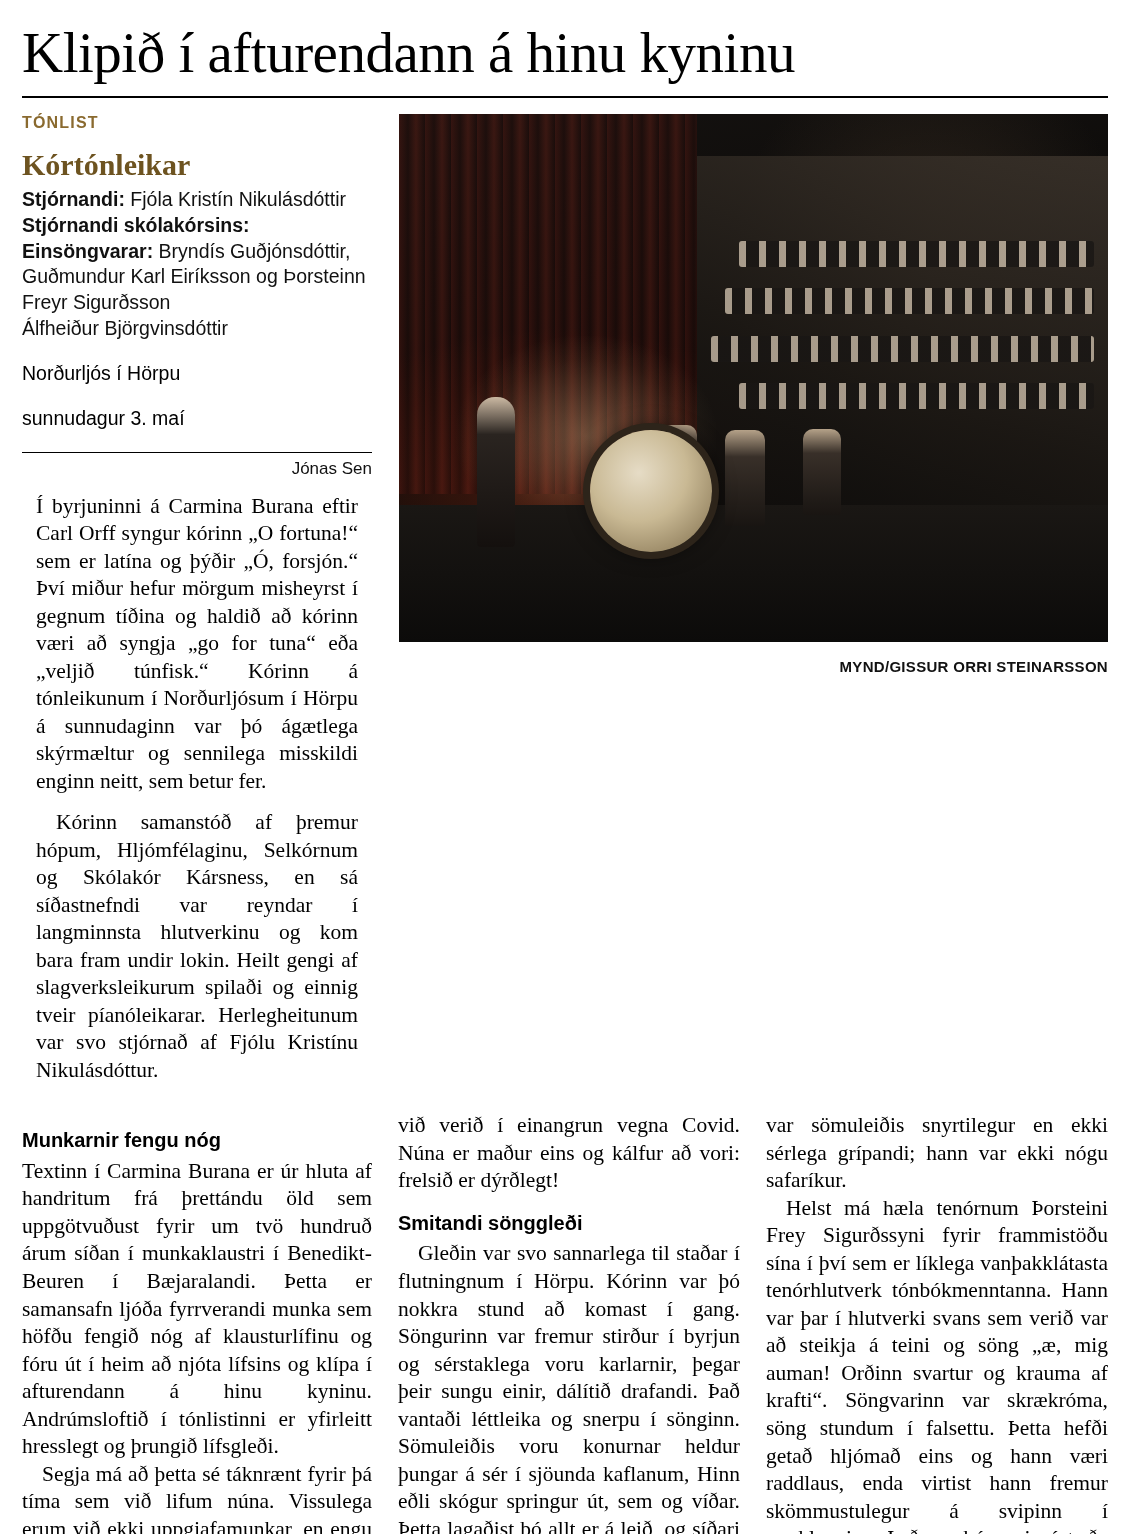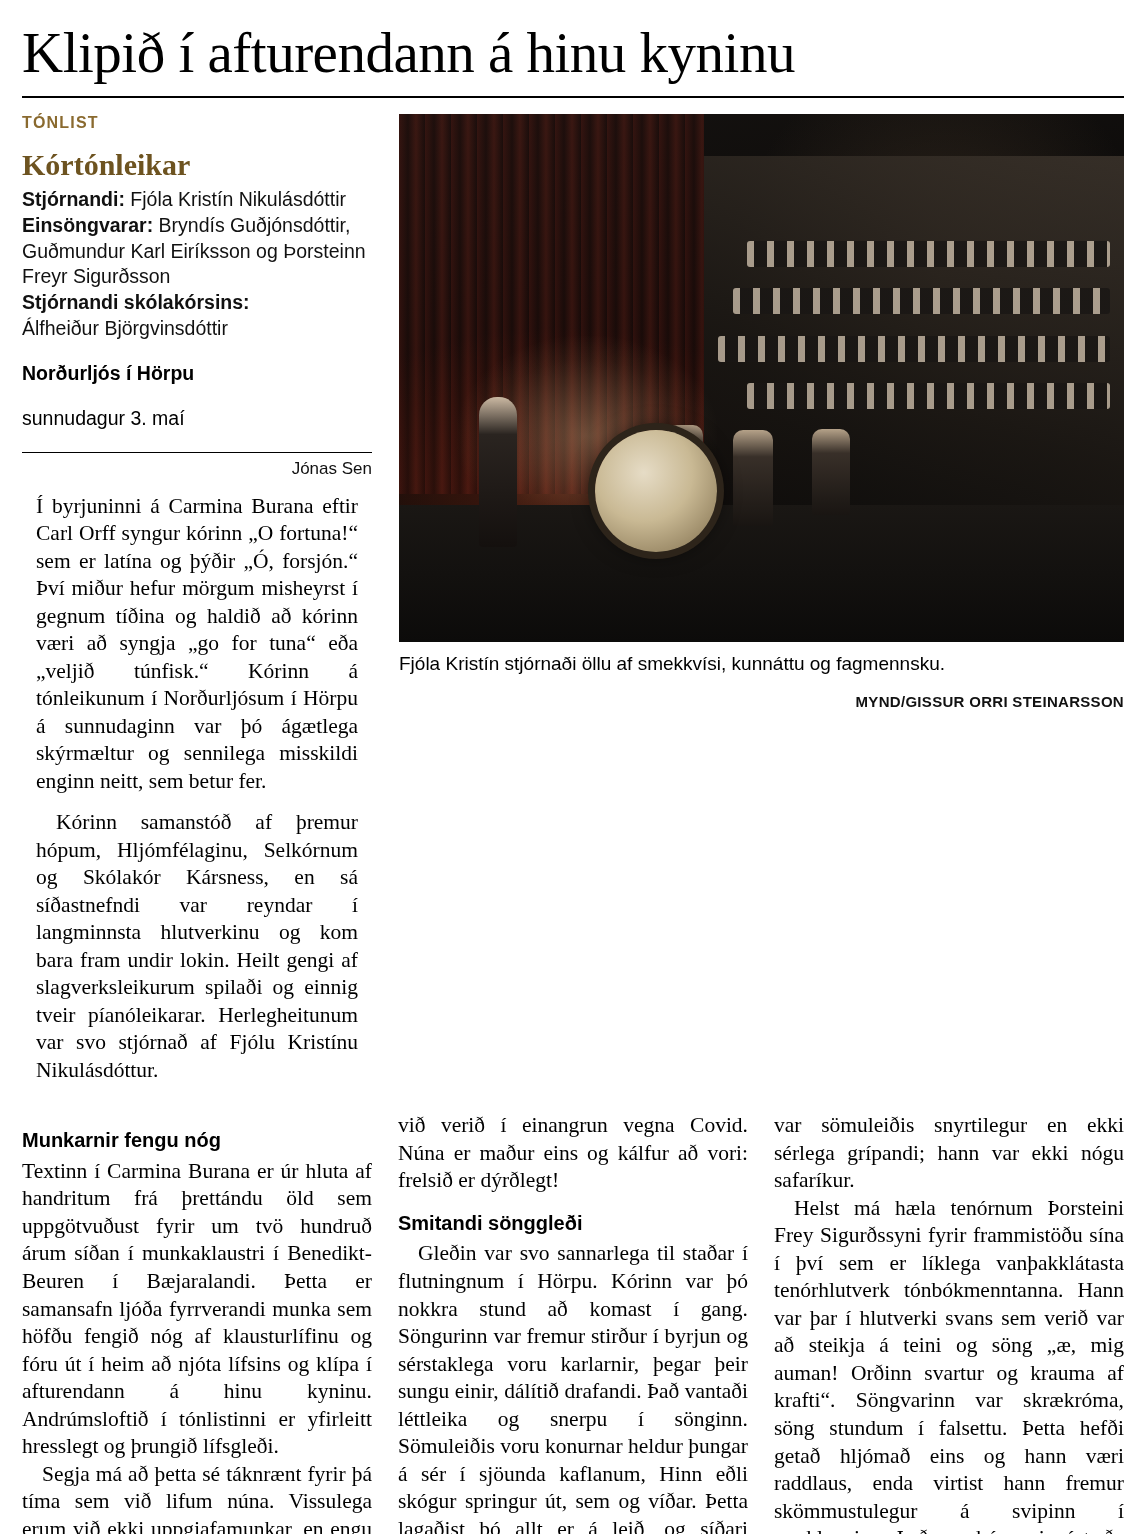--- a/index.html
+++ b/index.html
@@ -13,21 +13,21 @@
     font-family: "Liberation Sans", sans-serif;
     color: #000000;
     position: relative;
     overflow: hidden;
   }
   .page {
     position: relative;
     width: 1134px;
     height: 1534px;
     box-sizing: border-box;
-    padding: 18px 10px 10px 22px;
+    padding: 18px 26px 10px 22px;
   }
 
   
   .headline {
     font-family: "Liberation Serif", serif;
     font-size: 57px;
     line-height: 1.02;
     font-weight: 400;
     letter-spacing: -0.5px;
     margin: 6px 0 14px 0;
@@ -69,21 +69,21 @@
     line-height: 1.32;
     color: #111;
   }
   .credits .b { font-weight: bold; }
   .credits p { margin: 0; }
   .venue {
     font-size: 19.5px;
     line-height: 1.32;
     margin-top: 2px;
   }
-  .venue .b { font-weight: bold; }
+  .venue .b { font-weight: normal; }
 
   .byline-rule {
     border: 0;
     border-top: 1px solid #000;
     margin: 16px 0 6px 0;
   }
   .byline {
     text-align: right;
     font-size: 17px;
     color: #111;
@@ -219,22 +219,22 @@
   <hr class="rule-top">
 
   <div class="top-area">
 
     <div class="info-col">
       <div class="kicker">TÓNLIST</div>
       <div class="subject-title">Kórtónleikar</div>
 
       <div class="credits">
         <p><span class="b">Stjórnandi:</span><span> Fjóla Kristín Nikulásdóttir</span></p>
+        <p><span class="b">Stjórnandi skólakórsins:</span></p>
         <p><span class="b">Einsöngvarar:</span><span> Bryndís Guðjónsdóttir, Guðmundur Karl Eiríksson og Þorsteinn Freyr Sigurðsson</span></p>
-        <p><span class="b">Stjórnandi skólakórsins:</span></p>
         <p>Álfheiður Björgvinsdóttir</p>
       </div>
 
       <div class="venue">
         <p><span class="b">Norðurljós í Hörpu</span></p>
         <p>sunnudagur 3. maí</p>
       </div>
 
       <hr class="byline-rule">
       <div class="byline">Jónas Sen</div>
@@ -255,21 +255,20 @@
         <div class="choir-row" style="right:2%; top:42%; width:54%; height:26px;"></div>
         <div class="choir-row" style="right:2%; top:51%; width:50%; height:26px;"></div>
         <div class="spot"></div>
         <div class="floor"></div>
         <div class="player" style="left:46%; bottom:22%; width:40px; height:96px;"></div>
         <div class="player" style="left:57%; bottom:24%; width:38px; height:86px;"></div>
         <div class="player" style="left:37%; bottom:26%; width:36px; height:80px;"></div>
         <div class="drum"></div>
         <div class="conductor"></div>
       </div>
-      <div class="caption">Fjóla Kristín stjórnaði öllu af smekkvísi, kunnáttu og fagmennsku.</div>
       <div class="photo-credit">MYND/GISSUR ORRI STEINARSSON</div>
     </div>
 
   </div>
 
   <div class="body-cols">
 
     <div class="col c1">
       <div class="subhead">Munkarnir fengu nóg</div>
       <p>Textinn í Carmina Burana er úr hluta af handritum frá þrettándu öld sem uppgötvuðust fyrir um tvö hundruð árum síðan í munkaklaustri í Benedikt-Beuren í Bæjaralandi. Þetta er samansafn ljóða fyrrverandi munka sem höfðu fengið nóg af klausturlífinu og fóru út í heim að njóta lífsins og klípa í afturendann á hinu kyninu. Andrúmsloftið í tónlistinni er yfirleitt hresslegt og þrungið lífsgleði.</p>

